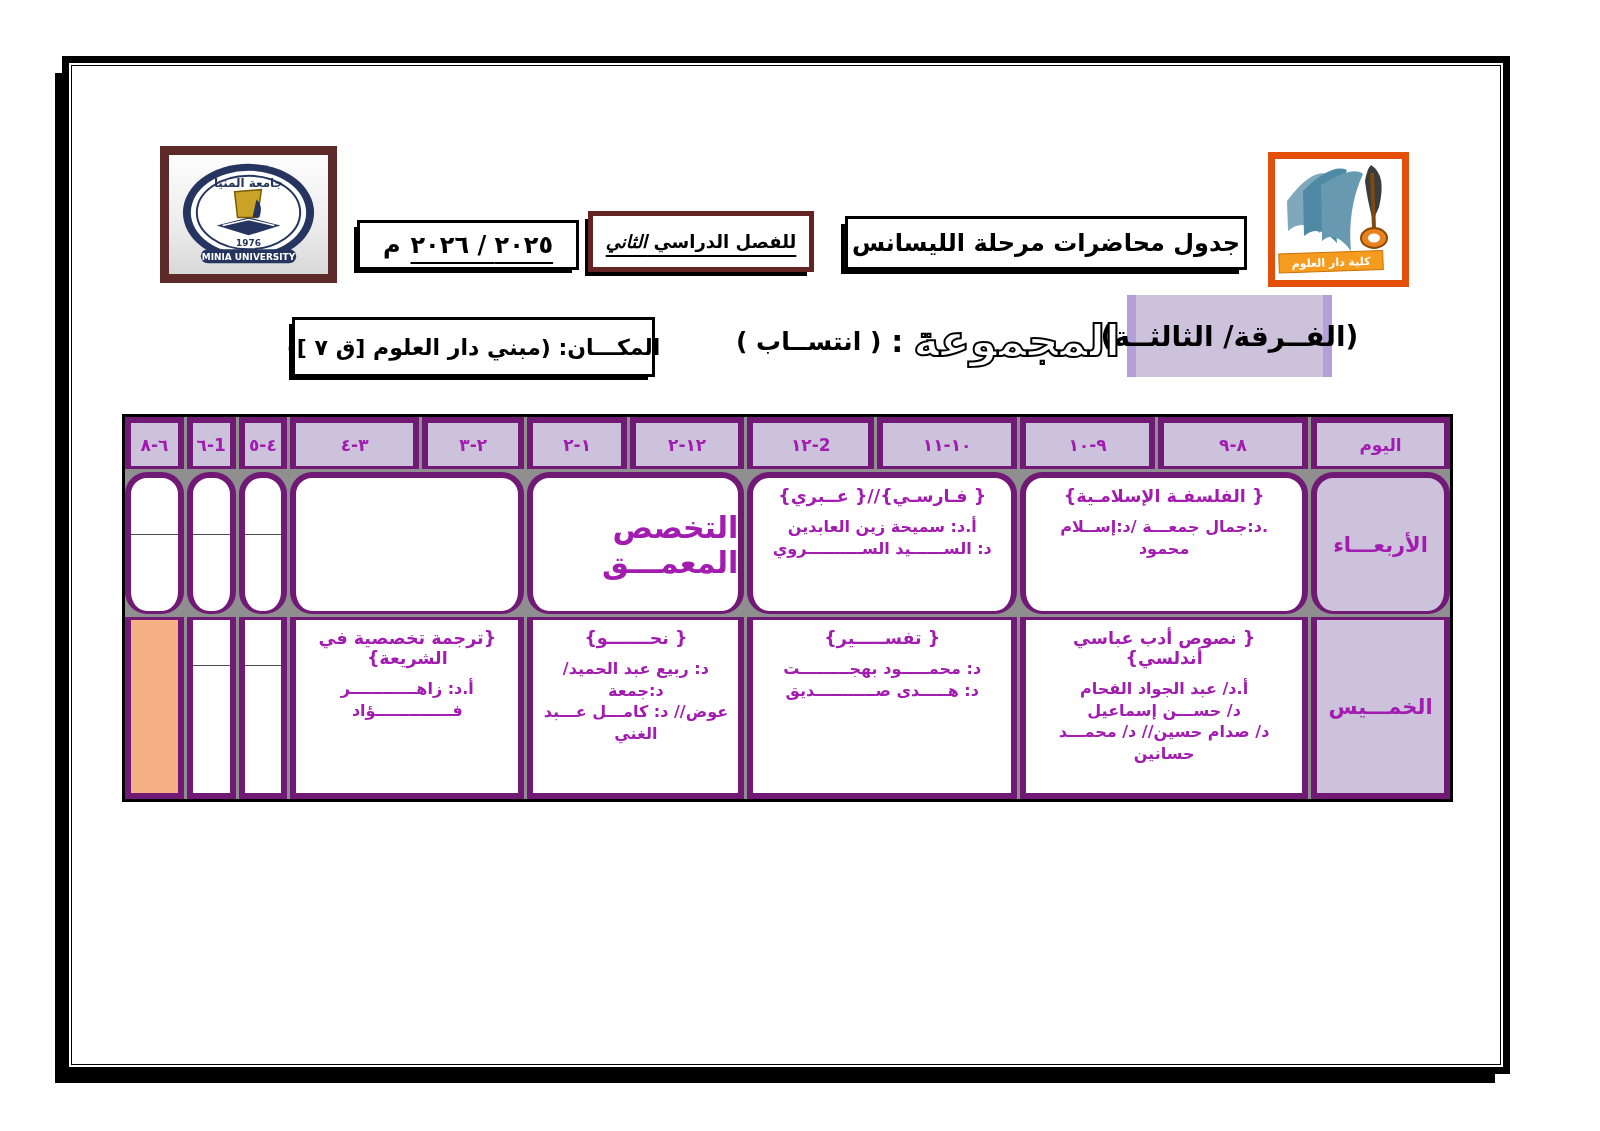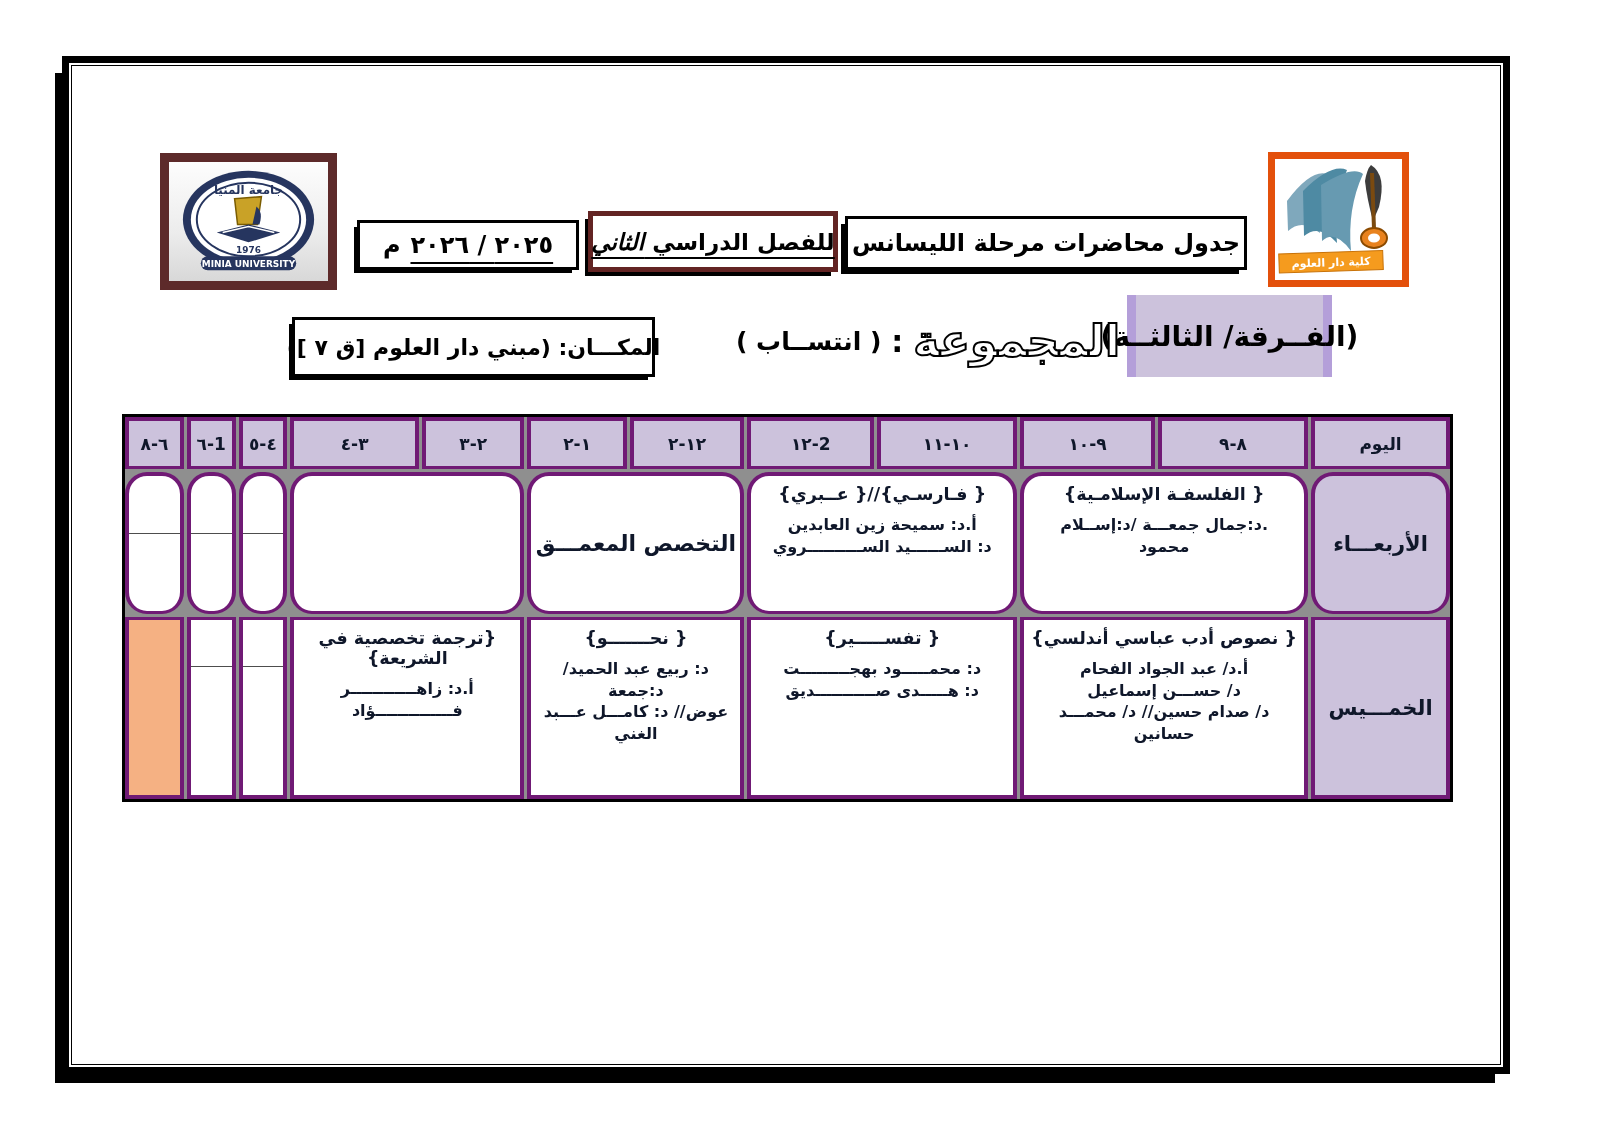--- a/index.html
+++ b/index.html
@@ -9,30 +9,30 @@
 
   
   .frame { position:absolute; left:62px; top:56px; width:1448px; height:1018px;
            border:7px solid #000; box-shadow:-11px 13px 0 -4px #000; background:#fff; }
   .frame::before { content:""; position:absolute; inset:2px; border:1px solid #000; }
 
   
   .logo-faculty { position:absolute; left:1268px; top:152px; width:141px; height:135px;
                   border:7px solid #e3500b; background:#fff; }
   .logo-univ { position:absolute; left:160px; top:146px; width:177px; height:137px;
-               border:9px solid #5d2a2a; background:linear-gradient(180deg,#fdfdfd 0%,#ececec 60%,#d8d8d8 100%);margin-top:7px; }
+               border:9px solid #5d2a2a; background:linear-gradient(180deg,#fdfdfd 0%,#ececec 60%,#d8d8d8 100%); }
   .logo-univ svg, .logo-faculty svg { width:100%; height:100%; display:block; }
 
   
   .box { position:absolute; display:flex; align-items:center; justify-content:center;
          background:#fff; font-weight:bold; color:#000; }
   .box-main  { left:845px; top:216px; width:402px; height:54px; border:3px solid #000;
                box-shadow:-6px 6px 0 -2px #000; font-size:24px; white-space:nowrap; }
-  .box-sem   { left:588px; top:211px; width:250px; height:61px; border:5px solid #632423;
-               box-shadow:-5px 6px 0 -2px #000; font-size:23px; white-space:nowrap;text-align:center; }
+  .box-sem   { left:588px; top:211px; width:226px; height:61px; border:5px solid #632423;
+               box-shadow:-5px 6px 0 -2px #000; font-size:18px; white-space:nowrap;text-align:center; }
   .box-sem .u { text-decoration:underline; text-decoration-thickness:1.5px; text-underline-offset:7px; }
   .box-sem .em { font-style:italic; }
   .box-year  { left:357px; top:220px; width:222px; height:50px; border:3px solid #000;
                box-shadow:-5px 5px 0 -2px #000; font-size:24px; white-space:nowrap; gap:10px; }
   .box-year .nums { text-decoration:underline; text-decoration-thickness:2px; text-underline-offset:9px; }
 
   
   .grade { position:absolute; left:1127px; top:295px; width:205px; height:82px;
            background:#ccc2dc; box-shadow:inset 9px 0 0 #b49fd9, inset -9px 0 0 #b49fd9;
            display:flex; align-items:center; justify-content:center;
@@ -46,30 +46,30 @@
   .place { position:absolute; left:292px; top:317px; width:363px; height:60px; border:3px solid #000;
            box-shadow:-5px 5px 0 -2px #000; display:flex; align-items:center; justify-content:center;
            font-size:22px; font-weight:bold; white-space:nowrap; background:#fff; }
 
   
   .schedule { position:absolute; left:122px; top:414px; width:1331px;
               display:grid; direction:rtl;
               grid-template-columns:137fr 148fr 133fr 138fr 125fr 113fr 98fr 101fr 127fr 48fr 48fr 58fr;
               grid-template-rows:52px 142px 182px;
               gap:3px; background:#8f8f8f; border:3px solid #000; }
-  .cell { background:#fff; border:4px solid #701a75; color:#0f172a; }
+  .cell { background:#fff; border:6px solid #701a75; color:#a21caf; }
   .hd   { background:#ccc2dc; display:flex; align-items:center; justify-content:center;
           font-weight:bold; font-size:17px; border-bottom-width:3px; }
   .daycell { background:#ccc2dc; display:flex; align-items:center; justify-content:center;
              font-weight:bold; font-size:21px; }
   .span2 { grid-column:span 2; }
   .subj { padding:8px 6px 4px; text-align:center; font-weight:bold; }
   .subj .t { font-size:17.5px; margin-bottom:10px; }
   .subj .l { font-size:16px; line-height:1.35; }
-  .deep { display:flex; align-items:center; justify-content:center; font-size:22px; font-weight:bold; }
+  .deep { display:flex; align-items:center; justify-content:center; font-size:30px; font-weight:bold; }
   .row2 { border-bottom-width:3px;border-radius:22px; }
   .row3 { border-top-width:3px; }
   .split-w::before { content:""; display:block; height:42%; border-bottom:1px solid #4d4d4d; }
   .split-t::before { content:""; display:block; height:26%; border-bottom:1px solid #4d4d4d; }
   .orange { background:#f5b183; }
 </style>
 </head>
 <body>
 
 <div class="page">

